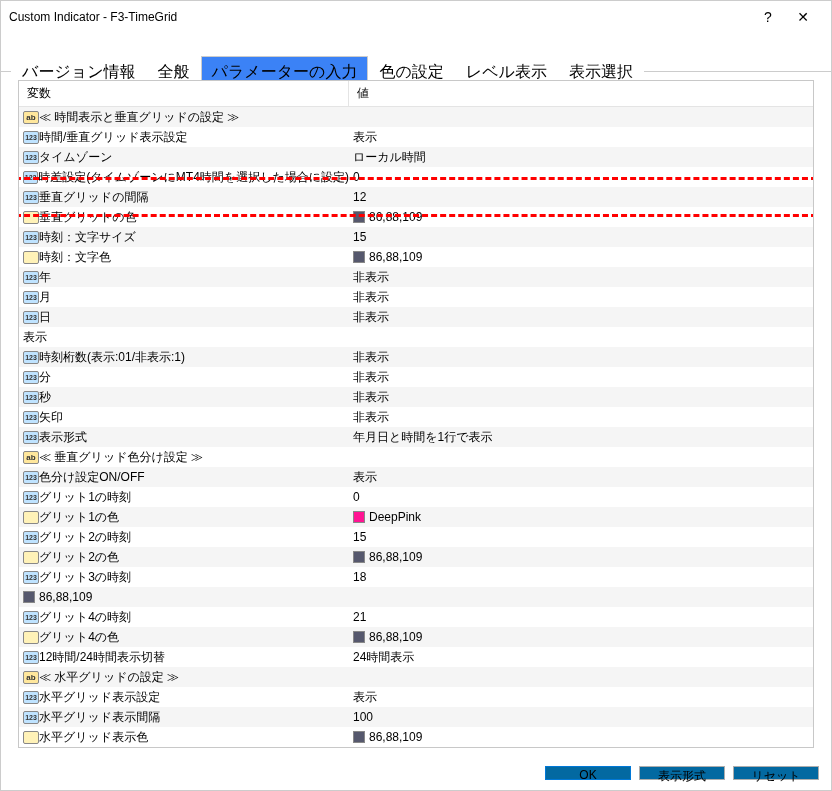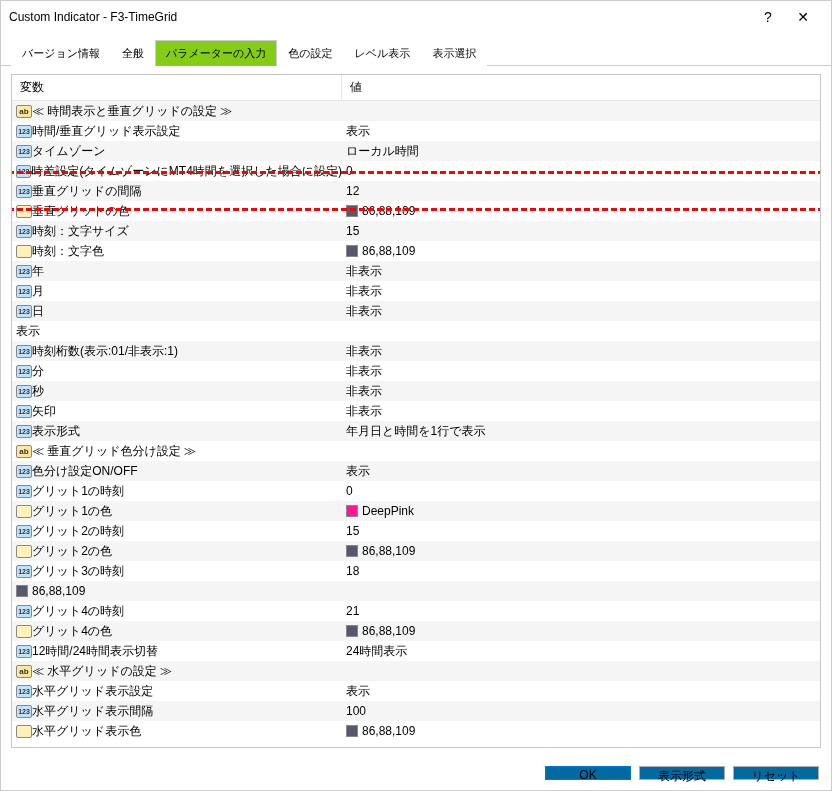--- a/index.html
+++ b/index.html
@@ -2,23 +2,23 @@
 <html><head>
 <meta charset="utf-8">
 <style>
 html,body{margin:0;padding:0;font-family:"Yu Gothic UI","Meiryo",sans-serif;font-size:12px;background:#fff;color:#000}
 .window{width:832px;height:791px;box-sizing:border-box;display:flex;flex-direction:column;border:1px solid #ccc}
 .titlebar{display:flex;align-items:center;height:32px;padding:0 8px}
 .titlebar .title{flex:1;font-size:12px}
 .titlebar .btn{width:40px;height:32px;display:flex;align-items:center;justify-content:center;font-size:14px}
 .titlebar .help{width:30px}
 .tabs{display:flex;padding:6px 10px 0 10px;border-bottom:1px solid #ccc}
-.tab{padding:5px 10px;border:1px solid transparent;border-bottom:none;font-size:11px;position:relative;top:1px;background:#fff}
-.tab.active{border-color:#ccc;background:#84cc16}
-.content{flex:1;display:flex;padding:8px 10px;min-height:0}
+.tab{padding:5px 10px;border:1px solid transparent;border-bottom:none;font-size:16px;position:relative;top:17px;background:#fff}
+.tab.active{border-color:#ccc;background:#3b82f6}
+.content{flex:1;display:flex;padding:8px 17px;min-height:0}
 .left{flex:1;border:1px solid #c8c8c8;display:flex;flex-direction:column;min-width:0}
 .grid-head{display:flex;background:#fff;border-bottom:1px solid #e4e4e4}
 .grid-head .col{padding:4px 8px;font-size:12px}
 .col-var{width:330px;border-right:1px solid #e4e4e4;box-sizing:border-box}
 .col-val{flex:1}
 .grid-body{flex:1;overflow:auto}
 .row{display:flex;height:20px;align-items:center;font-size:12px}
 .row:nth-child(odd){background:#f5f5f5}
 .row:nth-child(even){background:#ffffff}
 .cell-var{width:330px;display:flex;align-items:center;padding-left:4px;box-sizing:border-box;white-space:nowrap;overflow:hidden}

